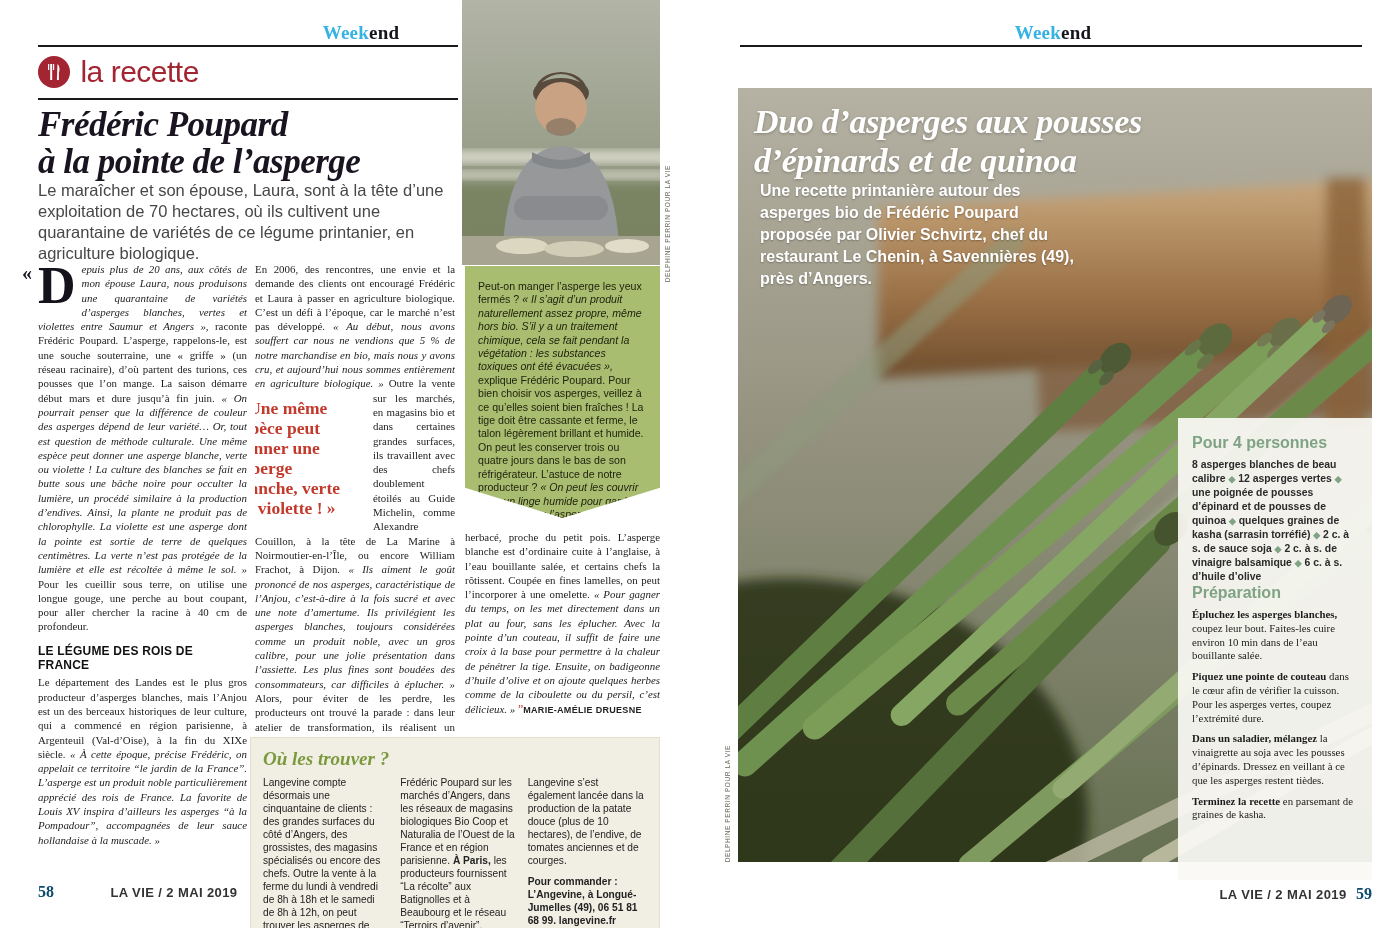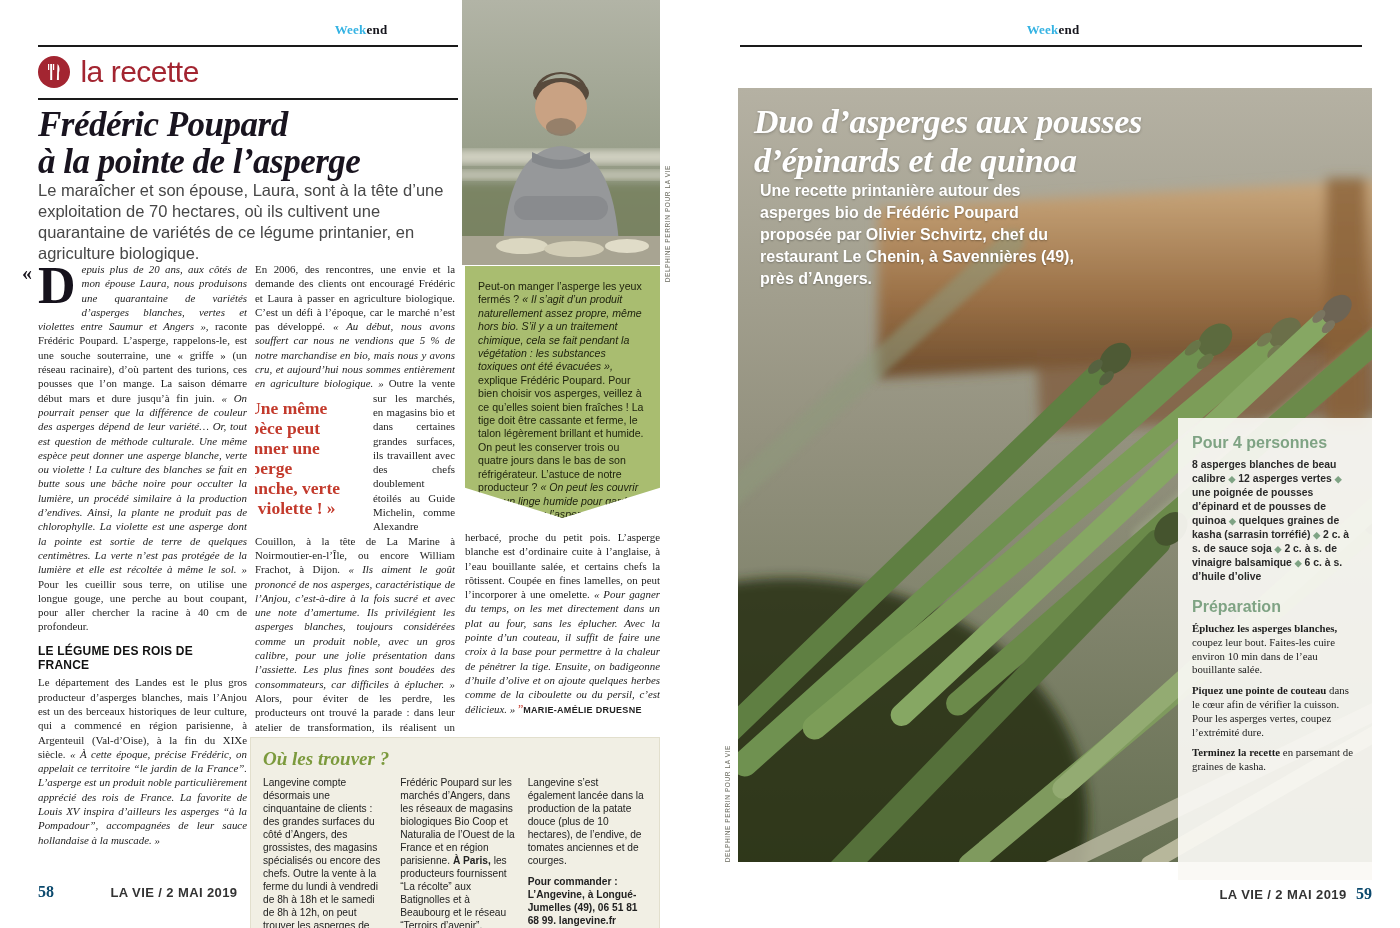--- a/index.html
+++ b/index.html
@@ -3,21 +3,21 @@
 <meta charset="utf-8">
 <style>
   html,body{margin:0;padding:0;}
   body{width:1400px;height:928px;position:relative;background:#ffffff;overflow:hidden;
        font-family:"Liberation Sans",sans-serif;color:#1d1d1d;}
   .abs{position:absolute;}
   .it{font-style:italic;}
   .b{font-weight:bold;}
 
   
-  .wk{font-family:"Liberation Serif",serif;font-weight:bold;font-size:13px;letter-spacing:.2px;}
+  .wk{font-family:"Liberation Serif",serif;font-weight:bold;font-size:19px;letter-spacing:.2px;}
   .wk .cy{color:#35b3e3;}
   .wk .bk{color:#15151c;}
   .rule{background:#1a1a1a;height:2px;}
 
   
   .badge-label{color:#a32531;font-size:30px;font-weight:500;letter-spacing:-.5px;}
   .lp-title{font-family:"Liberation Serif",serif;font-style:italic;font-weight:bold;
             font-size:35px;line-height:37px;color:#19141f;letter-spacing:-.5px;}
   .lp-chapo{font-size:16.5px;line-height:21px;color:#474747;}
   .body-text{font-family:"Liberation Serif",serif;font-size:10.9px;line-height:14.3px;
@@ -271,23 +271,24 @@
     <span>une poignée de pousses d’épinard et de pousses de quinoa</span>
     <span class="diamond">◆</span>
     <span>quelques graines de kasha (sarrasin torréfié)</span>
     <span class="diamond">◆</span>
     <span>2 c. à s. de sauce soja</span>
     <span class="diamond">◆</span>
     <span>2 c. à s. de vinaigre balsamique</span>
     <span class="diamond">◆</span>
     <span>6 c. à s. d’huile d’olive</span>
   </div>
-  <div class="recipe-head" style="margin-top:14px;">Préparation</div>
+  <div class="recipe-head" style="margin-top:0;">Préparation</div>
   <div class="step"><span class="lead">Épluchez les asperges blanches,</span><span> coupez leur bout. Faites-les cuire environ 10 min dans de l’eau bouillante salée.</span></div>
   <div class="step"><span class="lead">Piquez une pointe de couteau</span><span> dans le cœur afin de vérifier la cuisson. Pour les asperges vertes, coupez l’extrémité dure.</span></div>
+  <div class="step"><span class="lead">Dans un saladier, mélangez</span><span> la vinaigrette au soja avec les pousses d’épinards. Dressez en veillant à ce que les asperges restent tièdes.</span></div>
   <div class="step"><span class="lead">Terminez la recette</span><span> en parsemant de graines de kasha.</span></div>
 
 </div>
 
 <div class="abs vcredit" style="left:724px;top:745px;">DELPHINE PERRIN POUR LA VIE</div>
 
 <div class="abs" style="right:28px;top:885px;text-align:right;">
   <span class="pfoot-mag">LA VIE / 2 MAI 2019</span>
   <span class="pfoot" style="margin-left:5px;">59</span>
 </div>

